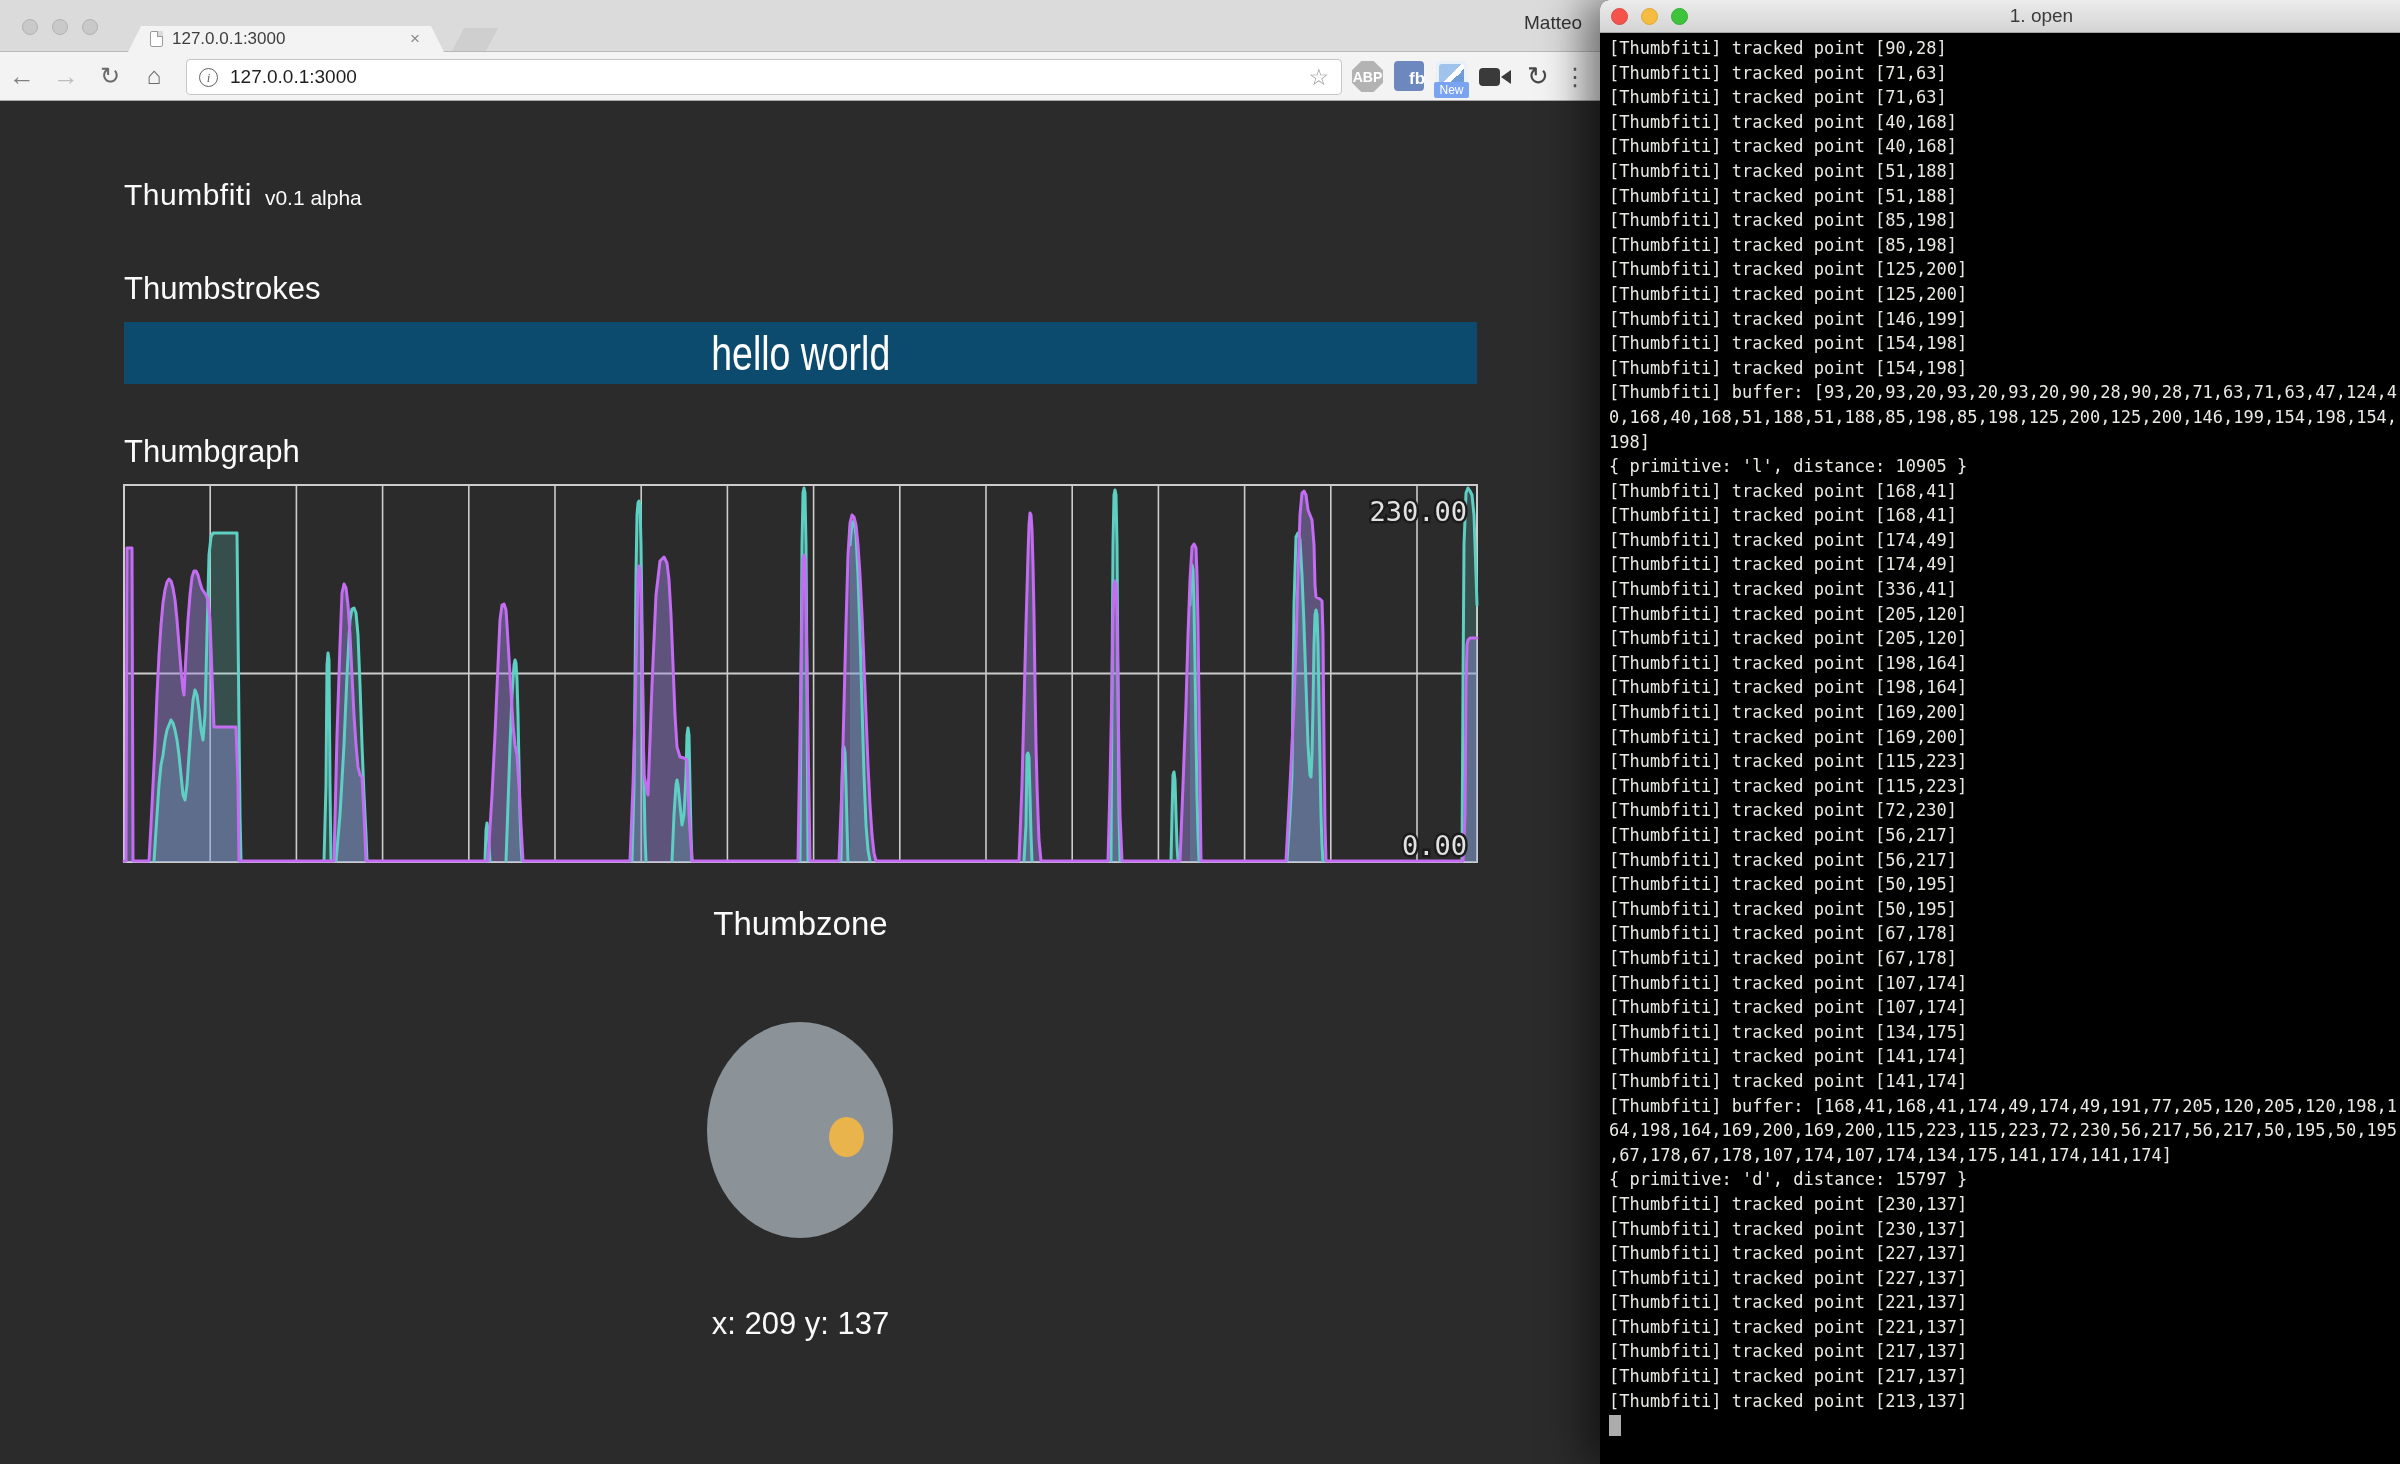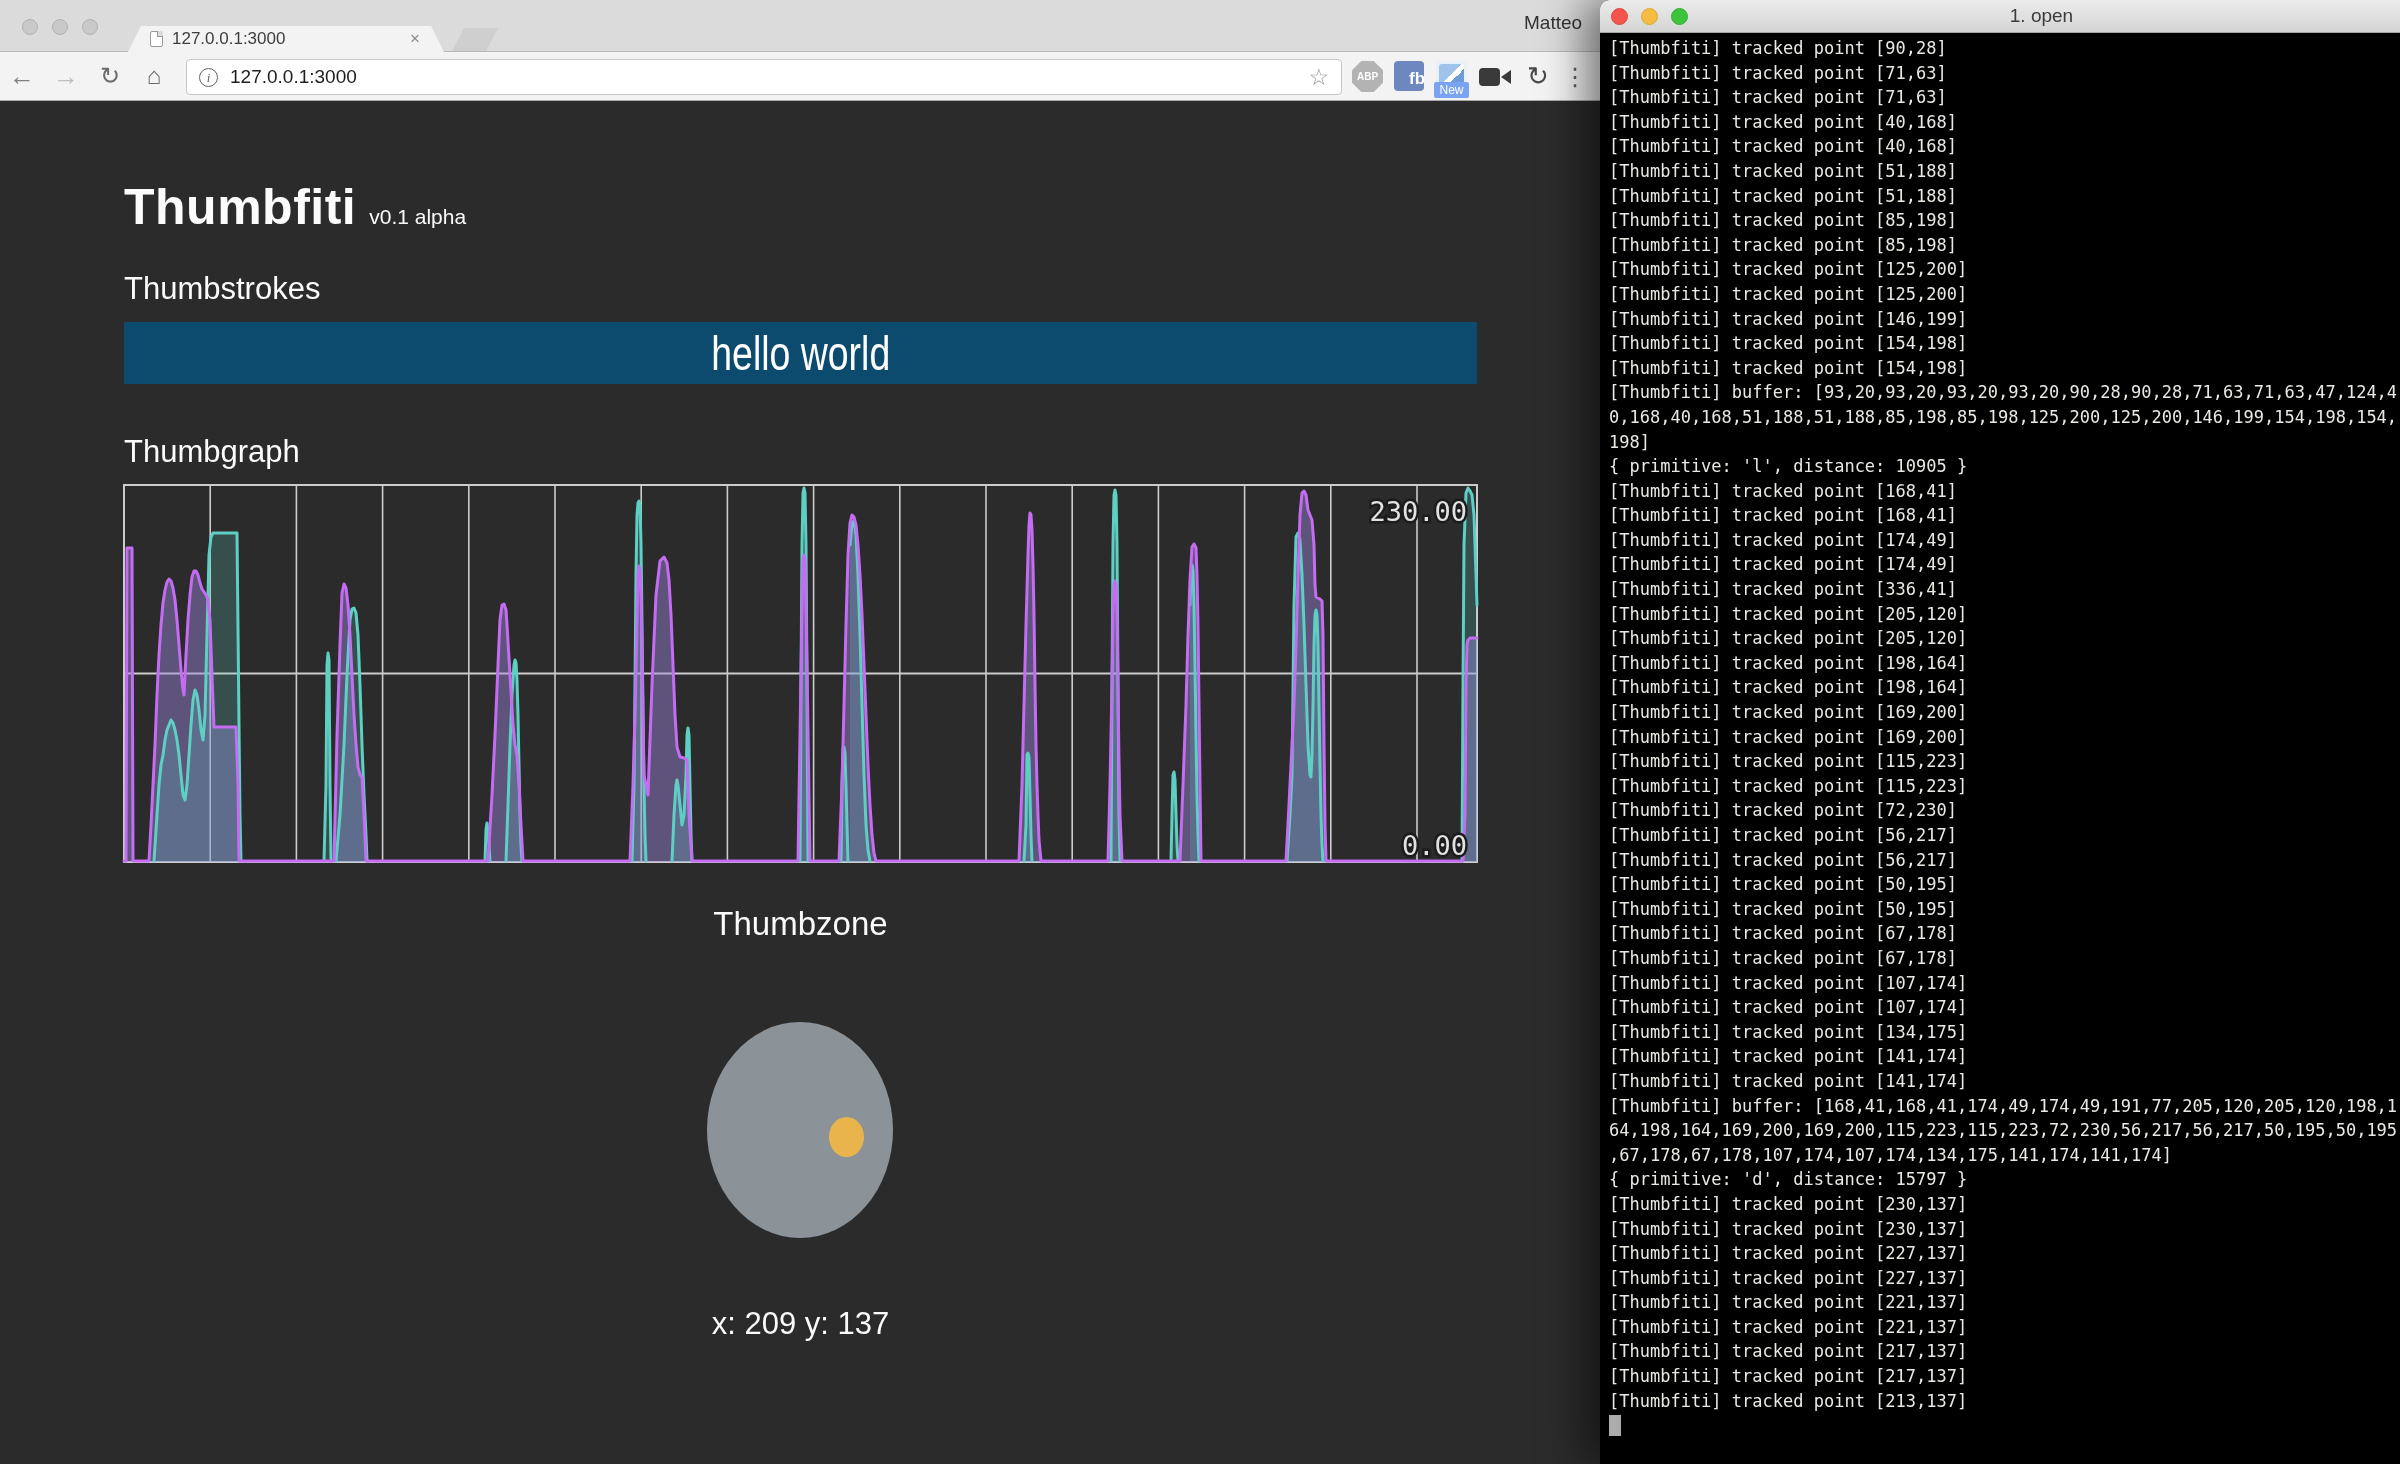--- a/index.html
+++ b/index.html
@@ -28,37 +28,37 @@
     border-bottom:1px solid #a9a9a9; display:flex; align-items:center; }
   .nav-ico { font-size:26px; line-height:1; width:44px; text-align:center; }
   .back { color:#808080; } .fwd { color:#bdbdbd; } .reload,.home { color:#6b6b6b; font-size:24px; }
   .addressbar { position:absolute; left:186px; top:7px; width:1156px; height:36px; background:#fff;
     border:1px solid #c6c6c6; border-radius:4px; display:flex; align-items:center; padding:0 12px; }
   .info-ico { width:19px; height:19px; border:1.5px solid #5f6368; border-radius:50%; color:#5f6368;
     font-size:13px; font-family:"Liberation Serif",serif; font-style:italic; text-align:center; line-height:17px; }
   .url { font-size:19px; color:#1e1e1e; margin-left:12px; flex:1; }
   .star { font-size:23px; color:#9a9a9a; }
   .ext { position:absolute; top:9px; display:flex; align-items:center; justify-content:center; }
-  .abp { left:1352px; width:31px; height:31px; background:#b3b3b3; color:#fff; font-weight:bold; font-size:10px;
+  .abp { left:1352px; width:31px; height:31px; background:#b3b3b3; color:#fff; font-weight:bold; font-size:14px;
     clip-path:polygon(30% 0,70% 0,100% 30%,100% 70%,70% 100%,30% 100%,0 70%,0 30%); }
   .fb { left:1394px; width:30px; height:30px; background:#6d87bf; border-radius:4px; color:#fff;
     font-weight:bold; font-size:17px; align-items:flex-end; padding-bottom:2px;padding-left:16px; }
   .newext { left:1436px; width:31px; height:31px; background:#e8f0fa; border-radius:4px; overflow:visible; position:absolute; }
   .newext .swoosh { position:absolute; inset:3px; border-radius:3px; background:linear-gradient(135deg,#9fc3ea 0 45%,#fff 45% 60%,#6f9bd8 60%); }
   .newext .badge { position:absolute; left:-2px; bottom:-6px; width:35px; height:16px; background:#7aa3f2; border-radius:2px;
     color:#fff; font-size:12px; text-align:center; line-height:16px; }
   .cam { left:1478px; width:34px; height:31px; background:transparent; }
   .sync { left:1523px; width:30px; height:31px; color:#4a4a4a; font-size:26px; }
   .dots { left:1565px; width:20px; height:31px; color:#5f5f5f; font-size:24px; letter-spacing:0; }
 
   
   .page { position:absolute; left:0; top:101px; width:100%; height:1363px; background:#2b2b2b; color:#fbfbfb; }
   .content { position:absolute; left:124px; width:1353px; }
   .h1row { top:77px; }
-  .h1 { font-size:50px; font-weight:700; display:inline; letter-spacing:0.5px; }
+  .h1 { font-size:30px; font-weight:400; display:inline; letter-spacing:0.5px; }
   .ver { font-size:21px; font-weight:400; margin-left:13px; }
   .h2 { font-size:31px; font-weight:500; }
   .strokes-h { top:170px; }
   .banner { top:221px; height:62px; display:flex; align-items:center; justify-content:center; }
   .banner-text { font-size:48px; font-weight:400; color:#fff; transform:scaleX(0.78); white-space:nowrap; }
   .graph-h { top:333px; }
   .chart { top:384px; height:377px; }
   .chart svg { position:absolute; inset:0; overflow:visible; }
   .zone-h { top:804px; text-align:center; }
   .zone-h .h2 { font-size:33px; }

